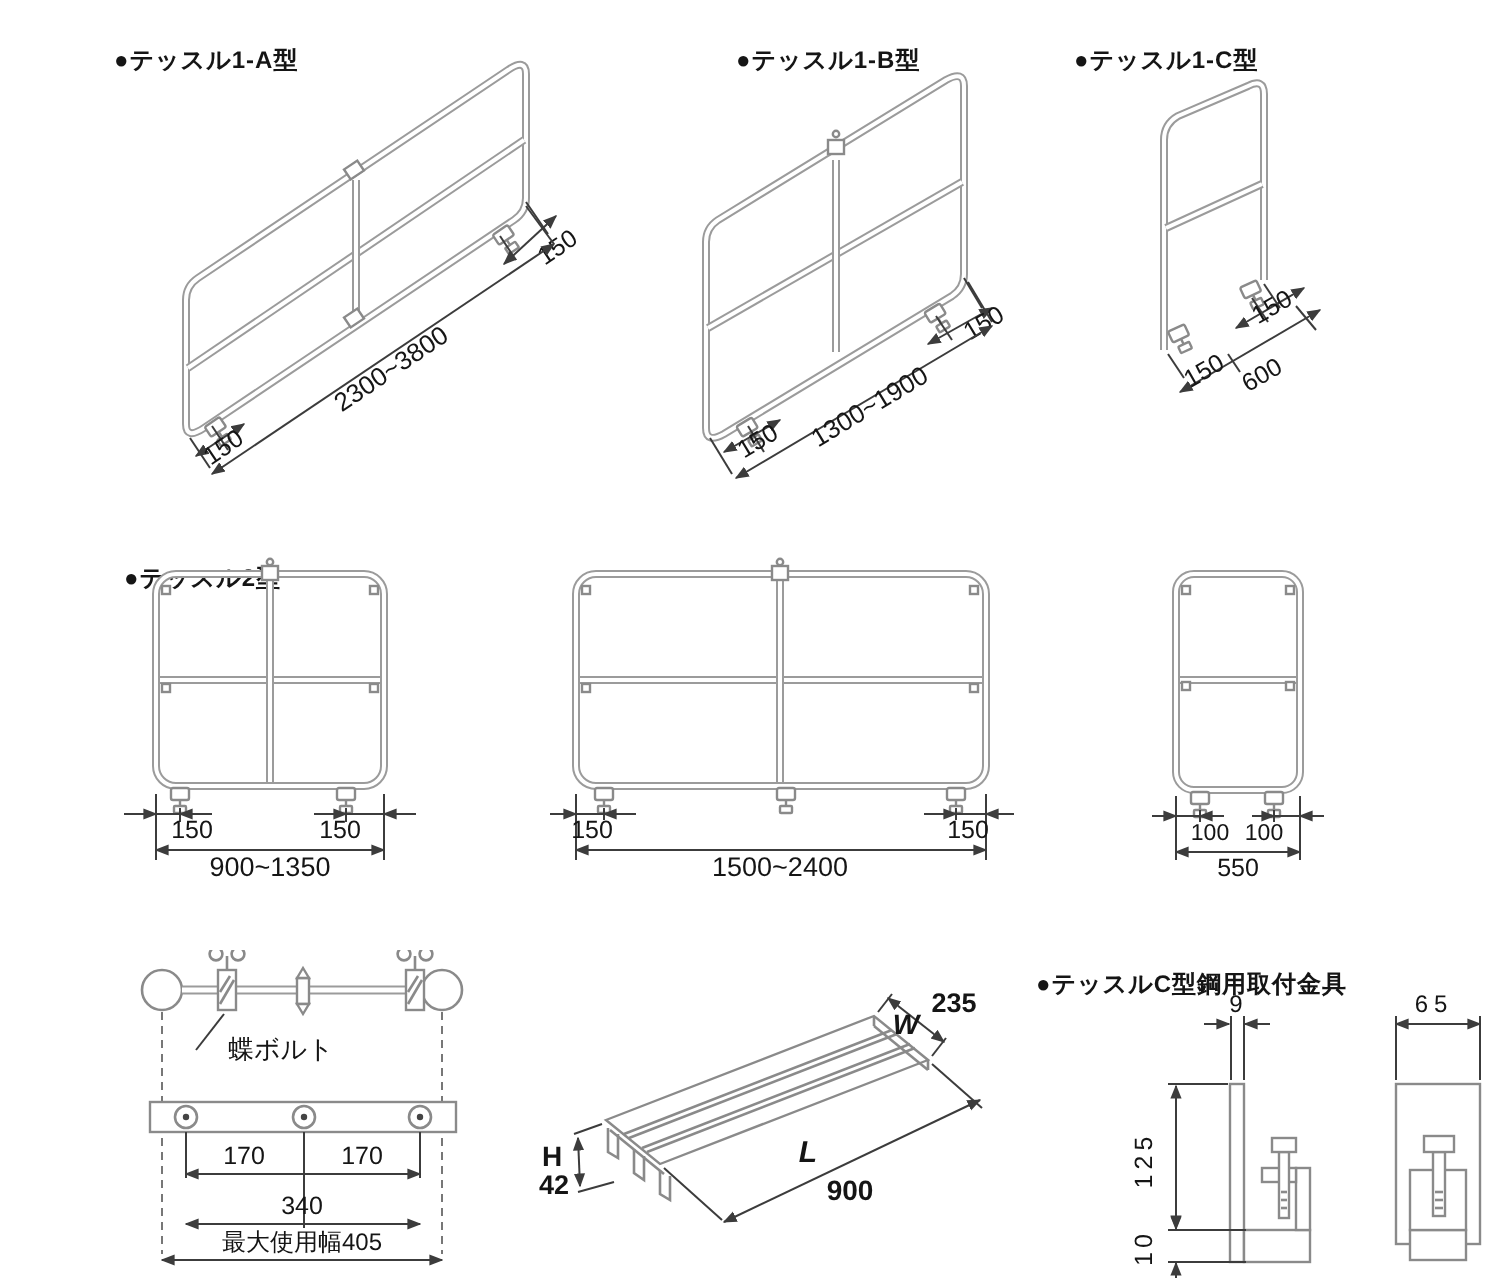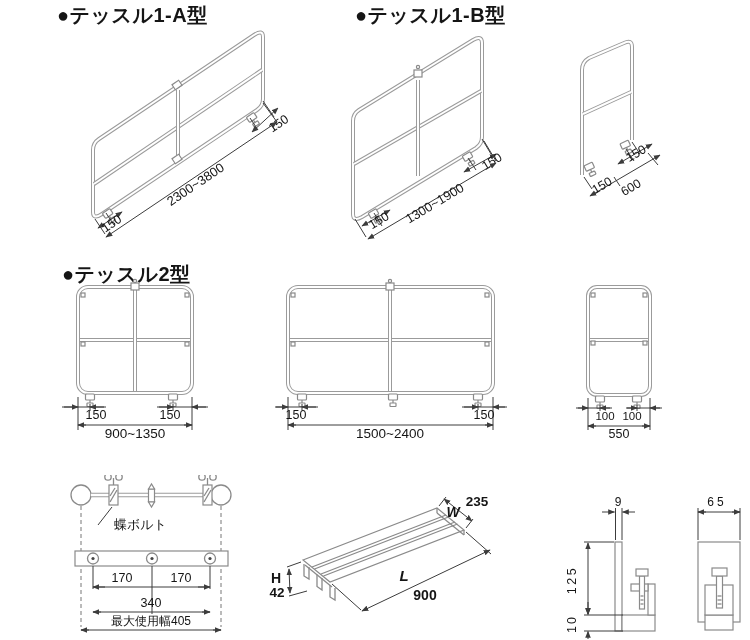--- a/index.html
+++ b/index.html
@@ -1,19 +1,19 @@
 <!DOCTYPE html>
 <html><head>
 <meta charset="utf-8">
 <style>
   html,body{margin:0;padding:0;background:#fff;}
   #stage{position:relative;width:750px;height:640px;background:#ffffff;overflow:hidden;
          font-family:"Liberation Sans","DejaVu Sans",sans-serif;}
-  .ptitle{position:absolute;font-weight:bold;font-size:20px;color:#151515;
-          letter-spacing:.5px;white-space:nowrap;}
+  .ptitle{position:absolute;font-weight:bold;font-size:12px;color:#151515;
+          letter-spacing:.5px;white-space:nowrap;margin-top:20px;}
   .pdraw{position:absolute;}
   .tb{fill:none;stroke:#9b9b9b;stroke-width:4;}
   .tbw{fill:none;stroke:#ffffff;stroke-width:2;}
   .tb2{fill:none;stroke:#9b9b9b;stroke-width:4.5;}
   .tbw2{fill:none;stroke:#ffffff;stroke-width:2.5;}
   .ln{fill:none;stroke:#8a8a8a;stroke-width:1.3;}
   .lnf{fill:#ffffff;stroke:#8a8a8a;stroke-width:1.2;}
   .dim{fill:none;stroke:#3c3c3c;stroke-width:1;}
   .dsh{fill:none;stroke:#777777;stroke-width:1;stroke-dasharray:4 3;}
   .dt{font-family:"Liberation Sans","DejaVu Sans",sans-serif;fill:#151515;}
@@ -58,21 +58,21 @@
       <line class="dim" x1="95" y1="219" x2="105" y2="234"></line>
       <line class="dim" x1="263" y1="103" x2="277" y2="122"></line>
       <line class="dim" x1="106" y1="237" x2="277" y2="122" marker-start="url(#ar)" marker-end="url(#ar)"></line>
       <text class="dt" x="198" y="188" font-size="13" text-anchor="middle" transform="rotate(-34 198 188)">2300~3800</text>
       <line class="dim" x1="106" y1="213" x2="114" y2="225"></line>
       <line class="dim" x1="98" y1="228" x2="122" y2="212" marker-start="url(#ar)" marker-end="url(#ar)"></line>
       <text class="dt" x="114" y="227" font-size="12.5" text-anchor="middle" transform="rotate(-34 114 227)">150</text>
     </g>
   </svg>
 
-  <div class="ptitle" style="left:355px;top:2px">●テッスル1-B型</div>
+  <div class="ptitle" style="left:368px;top:2px">●テッスル1-B型</div>
   <svg class="pdraw" style="left:345px;top:20px" width="195" height="235" viewBox="345 20 195 235">
     <g>
       <path class="tb" d="M 353 210 L 353 121 Q 353 114 359 110 L 473 40 Q 482 35 482 43 L 482 137 Q 482 144 476 148 L 362 217 Q 353 222 353 214 Z"></path>
       <path class="tbw" d="M 353 210 L 353 121 Q 353 114 359 110 L 473 40 Q 482 35 482 43 L 482 137 Q 482 144 476 148 L 362 217 Q 353 222 353 214 Z"></path>
       <path class="tb" d="M 354 164 L 481 91"></path>
       <path class="tbw" d="M 354 164 L 481 91"></path>
       <path class="tb" d="M 418 80 L 418 176"></path>
       <path class="tbw" d="M 418 80 L 418 176"></path>
       <rect class="lnf" x="414" y="70" width="8" height="7"></rect>
       <circle class="lnf" cx="418" cy="67" r="1.6"></circle>
@@ -87,20 +87,21 @@
       <line class="dim" x1="355" y1="219" x2="366" y2="237"></line>
       <line class="dim" x1="484" y1="141" x2="496" y2="161"></line>
       <line class="dim" x1="368" y1="239" x2="496" y2="163" marker-start="url(#ar)" marker-end="url(#ar)"></line>
       <text class="dt" x="437" y="207" font-size="13" text-anchor="middle" transform="rotate(-31 437 207)">1300~1900</text>
       <line class="dim" x1="374" y1="213" x2="382" y2="226"></line>
       <line class="dim" x1="362" y1="226" x2="390" y2="210" marker-start="url(#ar)" marker-end="url(#ar)"></line>
       <text class="dt" x="381" y="224" font-size="12.5" text-anchor="middle" transform="rotate(-31 381 224)">150</text>
     </g>
   </svg>
 
+  <div class="ptitle" style="left:537px;top:2px">●テッスル1-C型</div>
   <svg class="pdraw" style="left:540px;top:20px" width="210" height="235" viewBox="540 20 210 235">
     <g>
       <path class="tb" d="M 582 175 L 582 70 Q 582 62 589 58 L 624 43 Q 632 39 632 47 L 632 140"></path>
       <path class="tbw" d="M 582 175 L 582 70 Q 582 62 589 58 L 624 43 Q 632 39 632 47 L 632 140"></path>
       <path class="tb" d="M 583 114 L 631 92"></path>
       <path class="tbw" d="M 583 114 L 631 92"></path>
       <use href="#foot" transform="translate(588,164) rotate(-25)"></use>
       <use href="#foot" transform="translate(624,142) rotate(-25)"></use>
     </g>
     <g>
@@ -316,20 +317,21 @@
       <text class="dt" x="276" y="583" font-size="14" font-weight="bold" text-anchor="middle">H</text>
       <text class="dt" x="277" y="597" font-size="13.5" font-weight="bold" text-anchor="middle">42</text>
       <line class="dim" x1="332" y1="584" x2="361" y2="610"></line>
       <line class="dim" x1="466" y1="532" x2="491" y2="554"></line>
       <line class="dim" x1="362" y1="611" x2="490" y2="550" marker-start="url(#ar)" marker-end="url(#ar)"></line>
       <text class="dt" x="404" y="581" font-size="15" font-weight="bold" font-style="italic" text-anchor="middle">L</text>
       <text class="dt" x="425" y="600" font-size="14" font-weight="bold" text-anchor="middle">900</text>
     </g>
   </svg>
 
+  <div class="ptitle" style="left:518px;top:464px">●テッスルC型鋼用取付金具</div>
   <svg class="pdraw" style="left:555px;top:475px" width="195" height="165" viewBox="555 475 195 165">
     <g>
       <rect class="lnf" x="615" y="542" width="7" height="89"></rect>
       <rect class="lnf" x="622" y="615" width="33" height="16"></rect>
       <rect class="lnf" x="648" y="584" width="7" height="31"></rect>
       <rect class="lnf" x="631" y="584" width="17" height="7"></rect>
       <rect class="lnf" x="639.5" y="576" width="5" height="33"></rect>
       <rect class="lnf" x="636" y="569" width="12" height="7"></rect>
       <line class="ln" x1="640.5" y1="596" x2="643.5" y2="596" stroke-width="0.8"></line>
       <line class="ln" x1="640.5" y1="600" x2="643.5" y2="600" stroke-width="0.8"></line>

